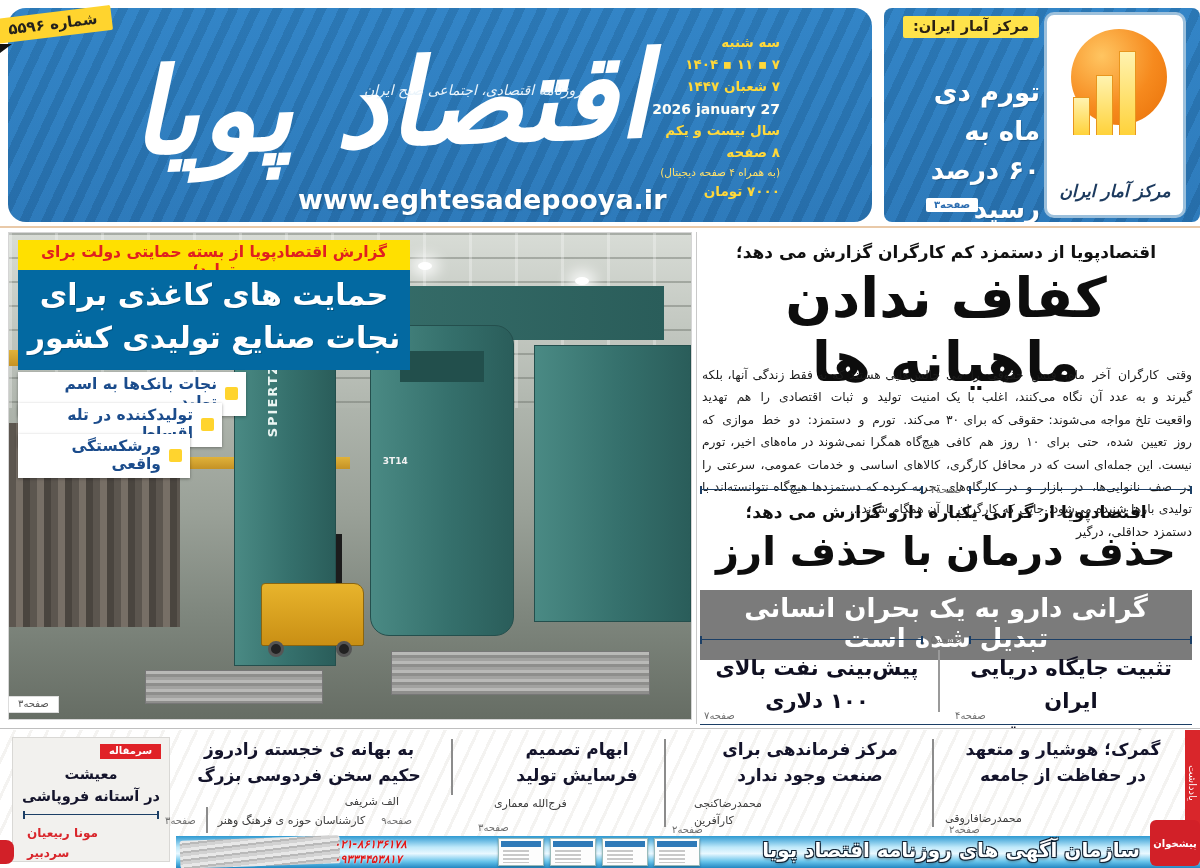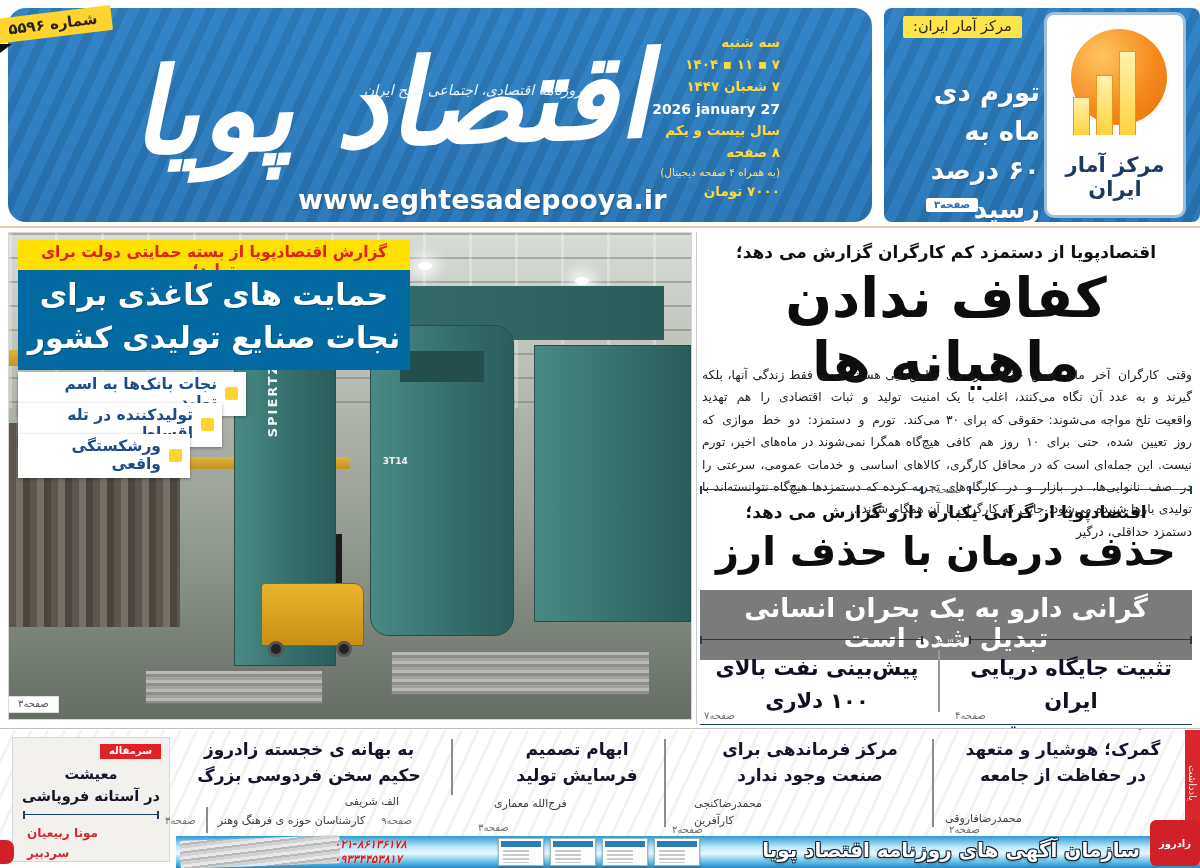--- a/index.html
+++ b/index.html
@@ -24,35 +24,35 @@
     font-style:italic; text-align:center; letter-spacing:-4px; line-height:200px; transform:rotate(-2deg); }
   .np-tagline { left:300px; top:74px; width:330px; color:#eaf4fb; font-size:14px; font-style:italic;
     text-align:center; }
   .np-site { left:290px; top:176px; width:360px; color:#fff; font-size:27px; font-weight:bold;
     direction:ltr; text-align:center; text-shadow:1px 1px 2px rgba(0,0,0,.25); }
   .date-block { right:92px; top:24px; width:168px; text-align:right; color:#ffd83a;
     font-size:13.5px; line-height:1.62; font-weight:bold; }
   .date-block .en { color:#fdfdf5; direction:ltr; font-size:14px; }
   .date-block .small { font-size:10.5px; font-weight:normal; color:#ffe06a; }
 
-  .stats-badge { left:19px; top:8px; background:#ffe34a; color:#2a2114; font-weight:normal;
+  .stats-badge { left:19px; top:8px; background:#ffe34a; color:#2a2114; font-weight:bold;
     font-size:14.5px; padding:2px 10px 4px; border-radius:2px; }
   .stats-headline { right:160px; left:6px; top:40px; color:#fff; font-weight:bold; font-size:26px;
     line-height:1.5; text-align:right; text-shadow:1px 1px 1px rgba(0,0,0,.2);margin-top:25px; }
   .stats-pageref { left:42px; bottom:10px; background:#fff; color:#2b6cb0; font-size:10px;
     font-weight:bold; padding:1px 8px 2px; border-radius:2px; }
   .logo-card { left:160px; top:4px; width:142px; height:206px; background:#fff;
     border:3px solid #9cc0dc; border-radius:10px; }
   .logo-ball { left:24px; top:14px; width:96px; height:96px; border-radius:50%;
     background:radial-gradient(circle at 32% 28%, #ffc561, #f68a1e 55%, #e86f07); }
   .logo-bar { position:absolute; bottom:0; width:17px; border:1px solid #e8961e; border-bottom:none;
     background:linear-gradient(180deg,#fff3b0,#ffd23a); }
   .logo-bars { left:26px; top:34px; width:66px; height:86px; }
-  .logo-caption { left:0; right:0; bottom:14px; text-align:center; color:#1c3a5e; font-size:21px;
-    font-weight:bold; }
+  .logo-caption { left:0; right:0; bottom:14px; text-align:center; color:#1c3a5e; font-size:17px;
+    font-weight:bold; font-style:italic; }
 
   .rule-orange { left:0; right:0; top:226px; height:2px; background:#e9c9a8; }
 
   
   .photo { left:8px; top:232px; width:684px; height:488px; overflow:hidden;
     background:linear-gradient(180deg,#cdd1cb 0%,#b4bab2 30%,#99a097 58%,#7f877e 78%,#666d64 100%);
     border:1px solid #d5d5d5; }
   .ceiling { left:0; top:0; right:0; height:36%;
     background:
       repeating-linear-gradient(90deg, rgba(255,255,255,.28) 0 3px, transparent 3px 46px),
@@ -342,15 +342,15 @@
     <div class="adbar-phones">
       <div>۰۲۱-۸۶۱۳۶۱۷۸</div>
       <div>۰۹۳۳۴۴۵۳۸۱۷</div>
     </div>
     <div class="thumb" style="left:322px;"></div>
     <div class="thumb" style="left:374px;"></div>
     <div class="thumb" style="left:426px;"></div>
     <div class="thumb" style="left:478px;"></div>
   </div>
   <div class="abs adbar-leftmark"></div>
-  <div class="abs stamp">زادروز</div>
+  <div class="abs stamp">پیشخوان</div>
 
 </div>
 
 </body></html>

